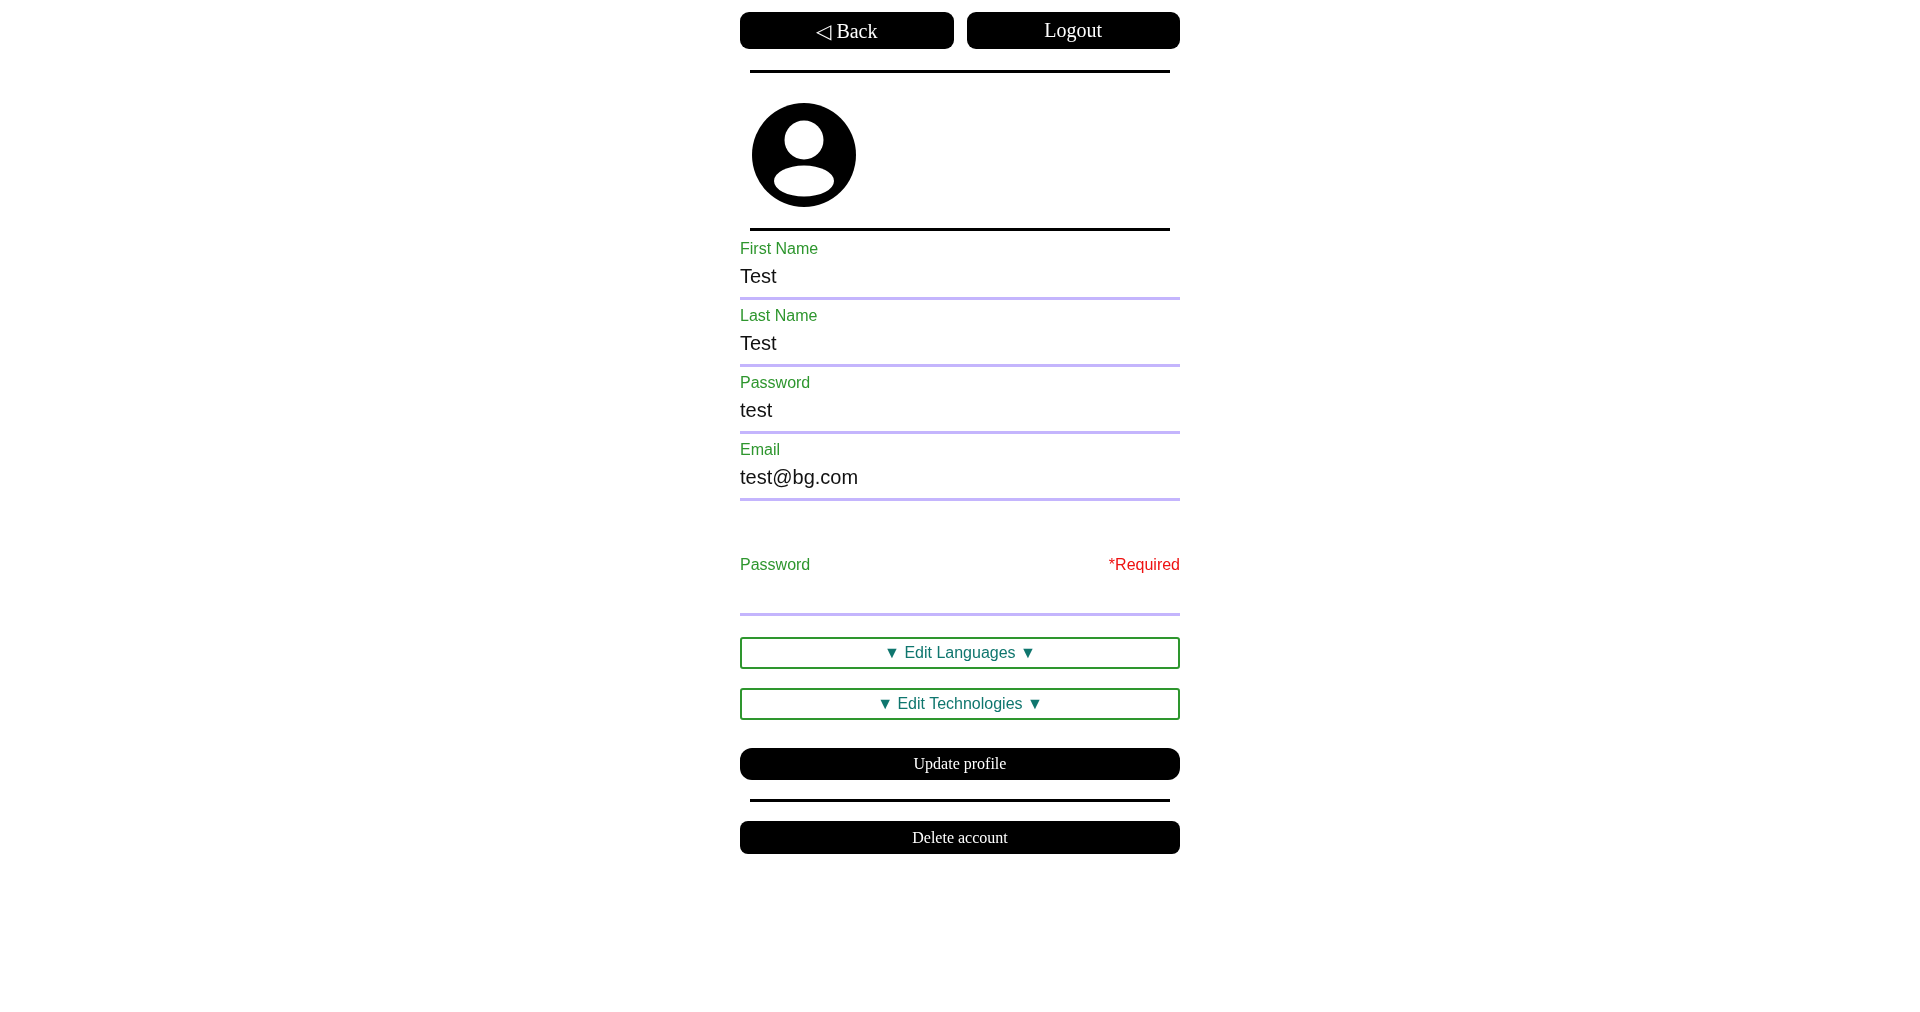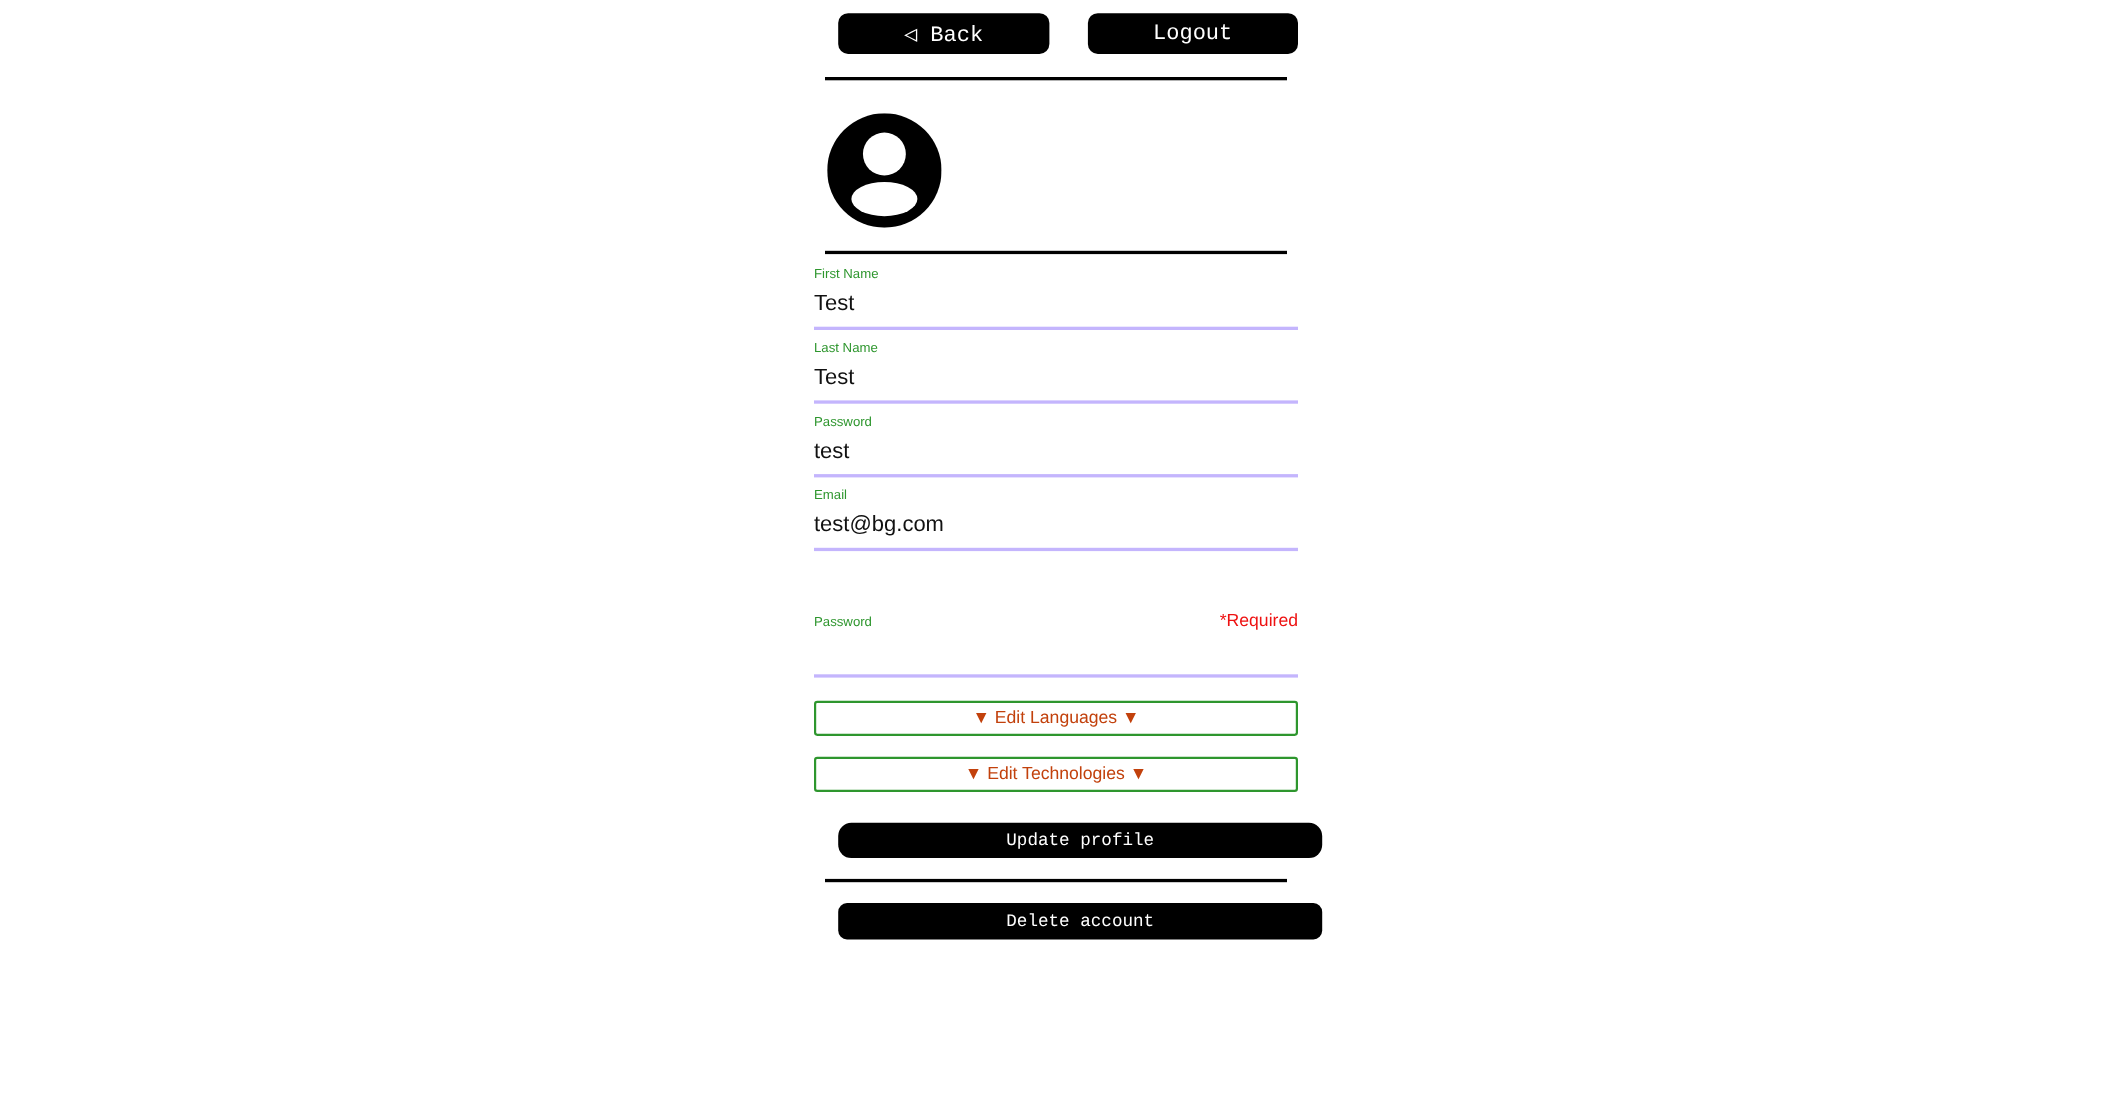--- a/index.html
+++ b/index.html
@@ -11,22 +11,22 @@
   .page {
     width: 440px;
     margin: 0 auto;
     padding-top: 12px;
   }
   
   .top-row { display: flex; gap: 13px; }
   .btn-black {
     background: #000000; color: #ffffff;
     border: none; border-radius: 9px;
-    font-family: Liberation Mono, monospace;
-    cursor: pointer; display: flex; align-items: center; justify-content: center; margin-left: 22px;
+    font-family: Liberation Serif, serif;
+    cursor: pointer; display: flex; align-items: center; justify-content: center;
   }
   .top-row .btn-black { flex: 1; height: 37px; font-size: 20px; }
 
   hr.sep {
     border: none; border-top: 3px solid #000000;
     margin: 21px 10px 0 10px;
   }
 
   
   .picture-row {
@@ -40,36 +40,36 @@
   }
   .file-btn { height: 34px; font-size: 13px; border-radius: 8px; }
   .upd-pic-btn { height: 35px; font-size: 16px; border-radius: 8px; }
 
   
   .form { margin-top: 8px; }
   .field { margin-top: 6px; }
   .label-row {
     display: flex; justify-content: space-between; align-items: baseline;
   }
-  .field-label { color: #2e962e; font-size: 12px; line-height: 20px; }
+  .field-label { color: #2e962e; font-size: 16px; line-height: 20px; }
   .required-note { color: #ee1111; font-size: 16px; line-height: 20px; margin-top: 48px; }
   .field-input {
     display: block; width: 100%;
     border: none; border-bottom: 3px solid #c4b5fd;
     outline: none; background: transparent;
     font-family: "Liberation Sans", sans-serif;
     font-size: 20px; color: #111111;
     padding: 6px 0 9px 0;
   }
 
   
   .btn-green {
     display: block; width: 100%; height: 32px;
     margin-top: 21px;
-    background: #ffffff; color: #c2410c;
+    background: #ffffff; color: #0f766e;
     border: 2px solid #2e962e; border-radius: 3px;
     font-family: "Liberation Sans", sans-serif;
     font-size: 16px; cursor: pointer;
   }
   .btn-green.tech { margin-top: 19px; }
 
   .update-profile-btn {
     width: 100%; height: 32px; margin-top: 28px;
     font-size: 16px; border-radius: 12px;
   }

